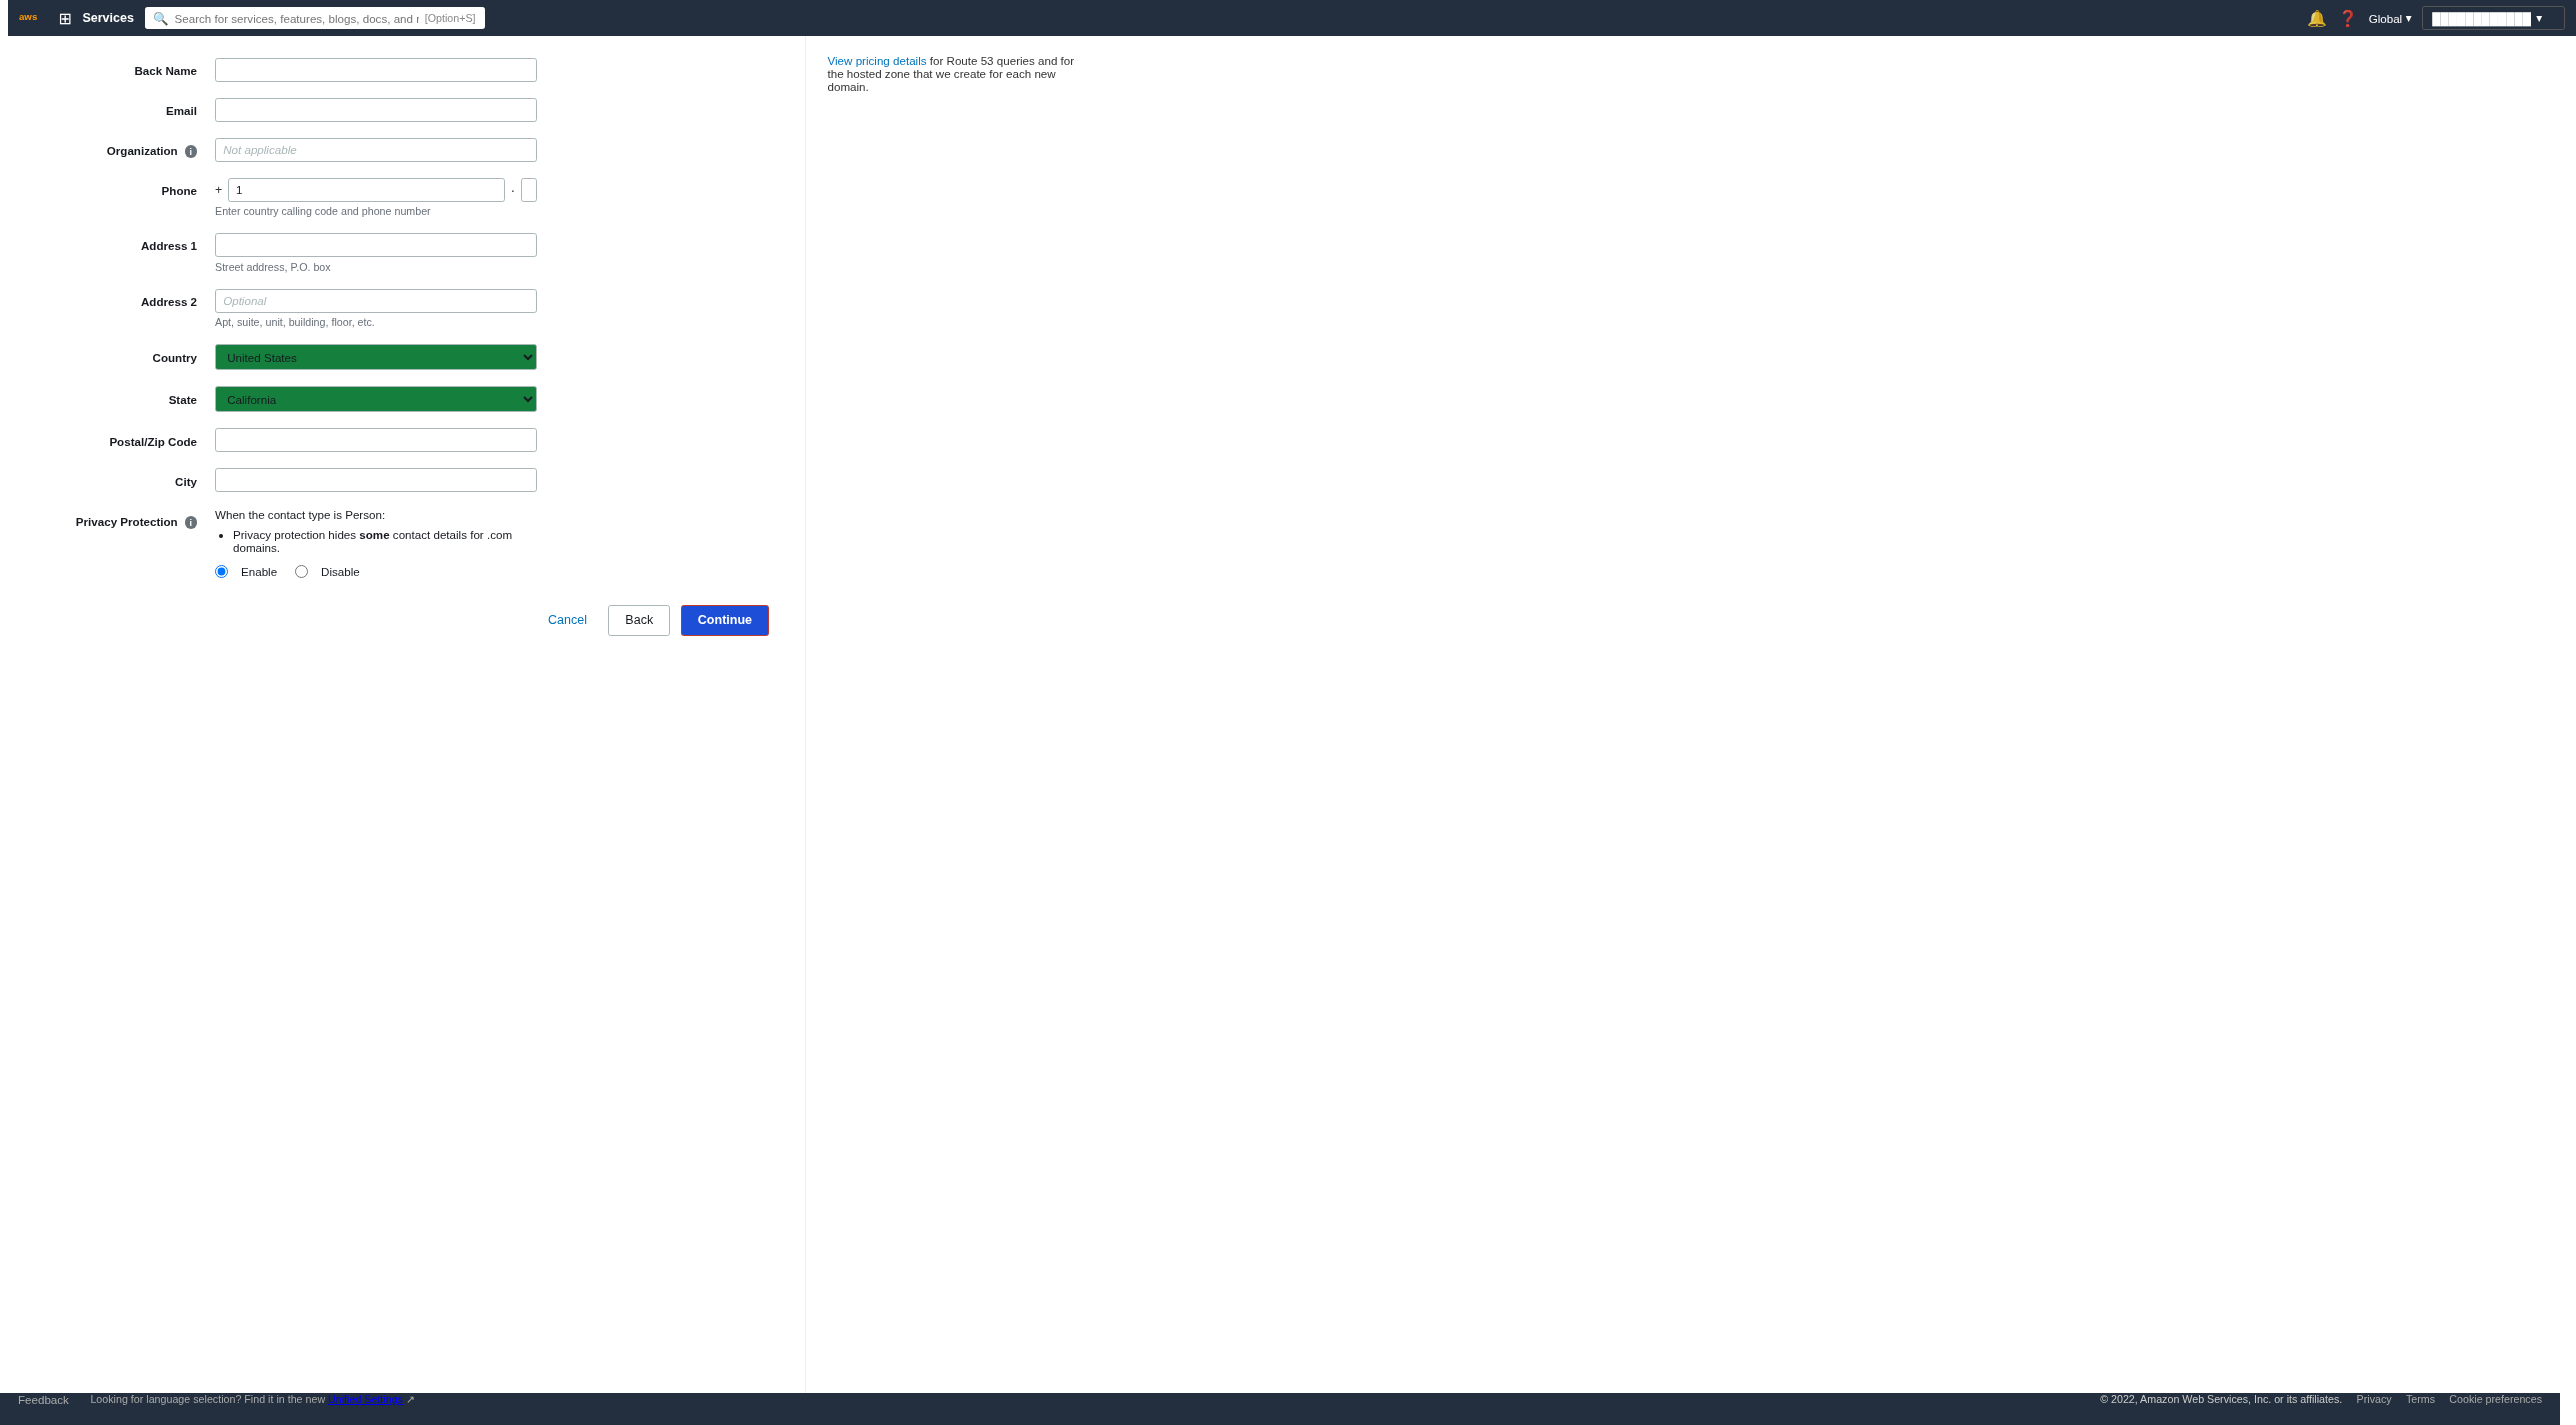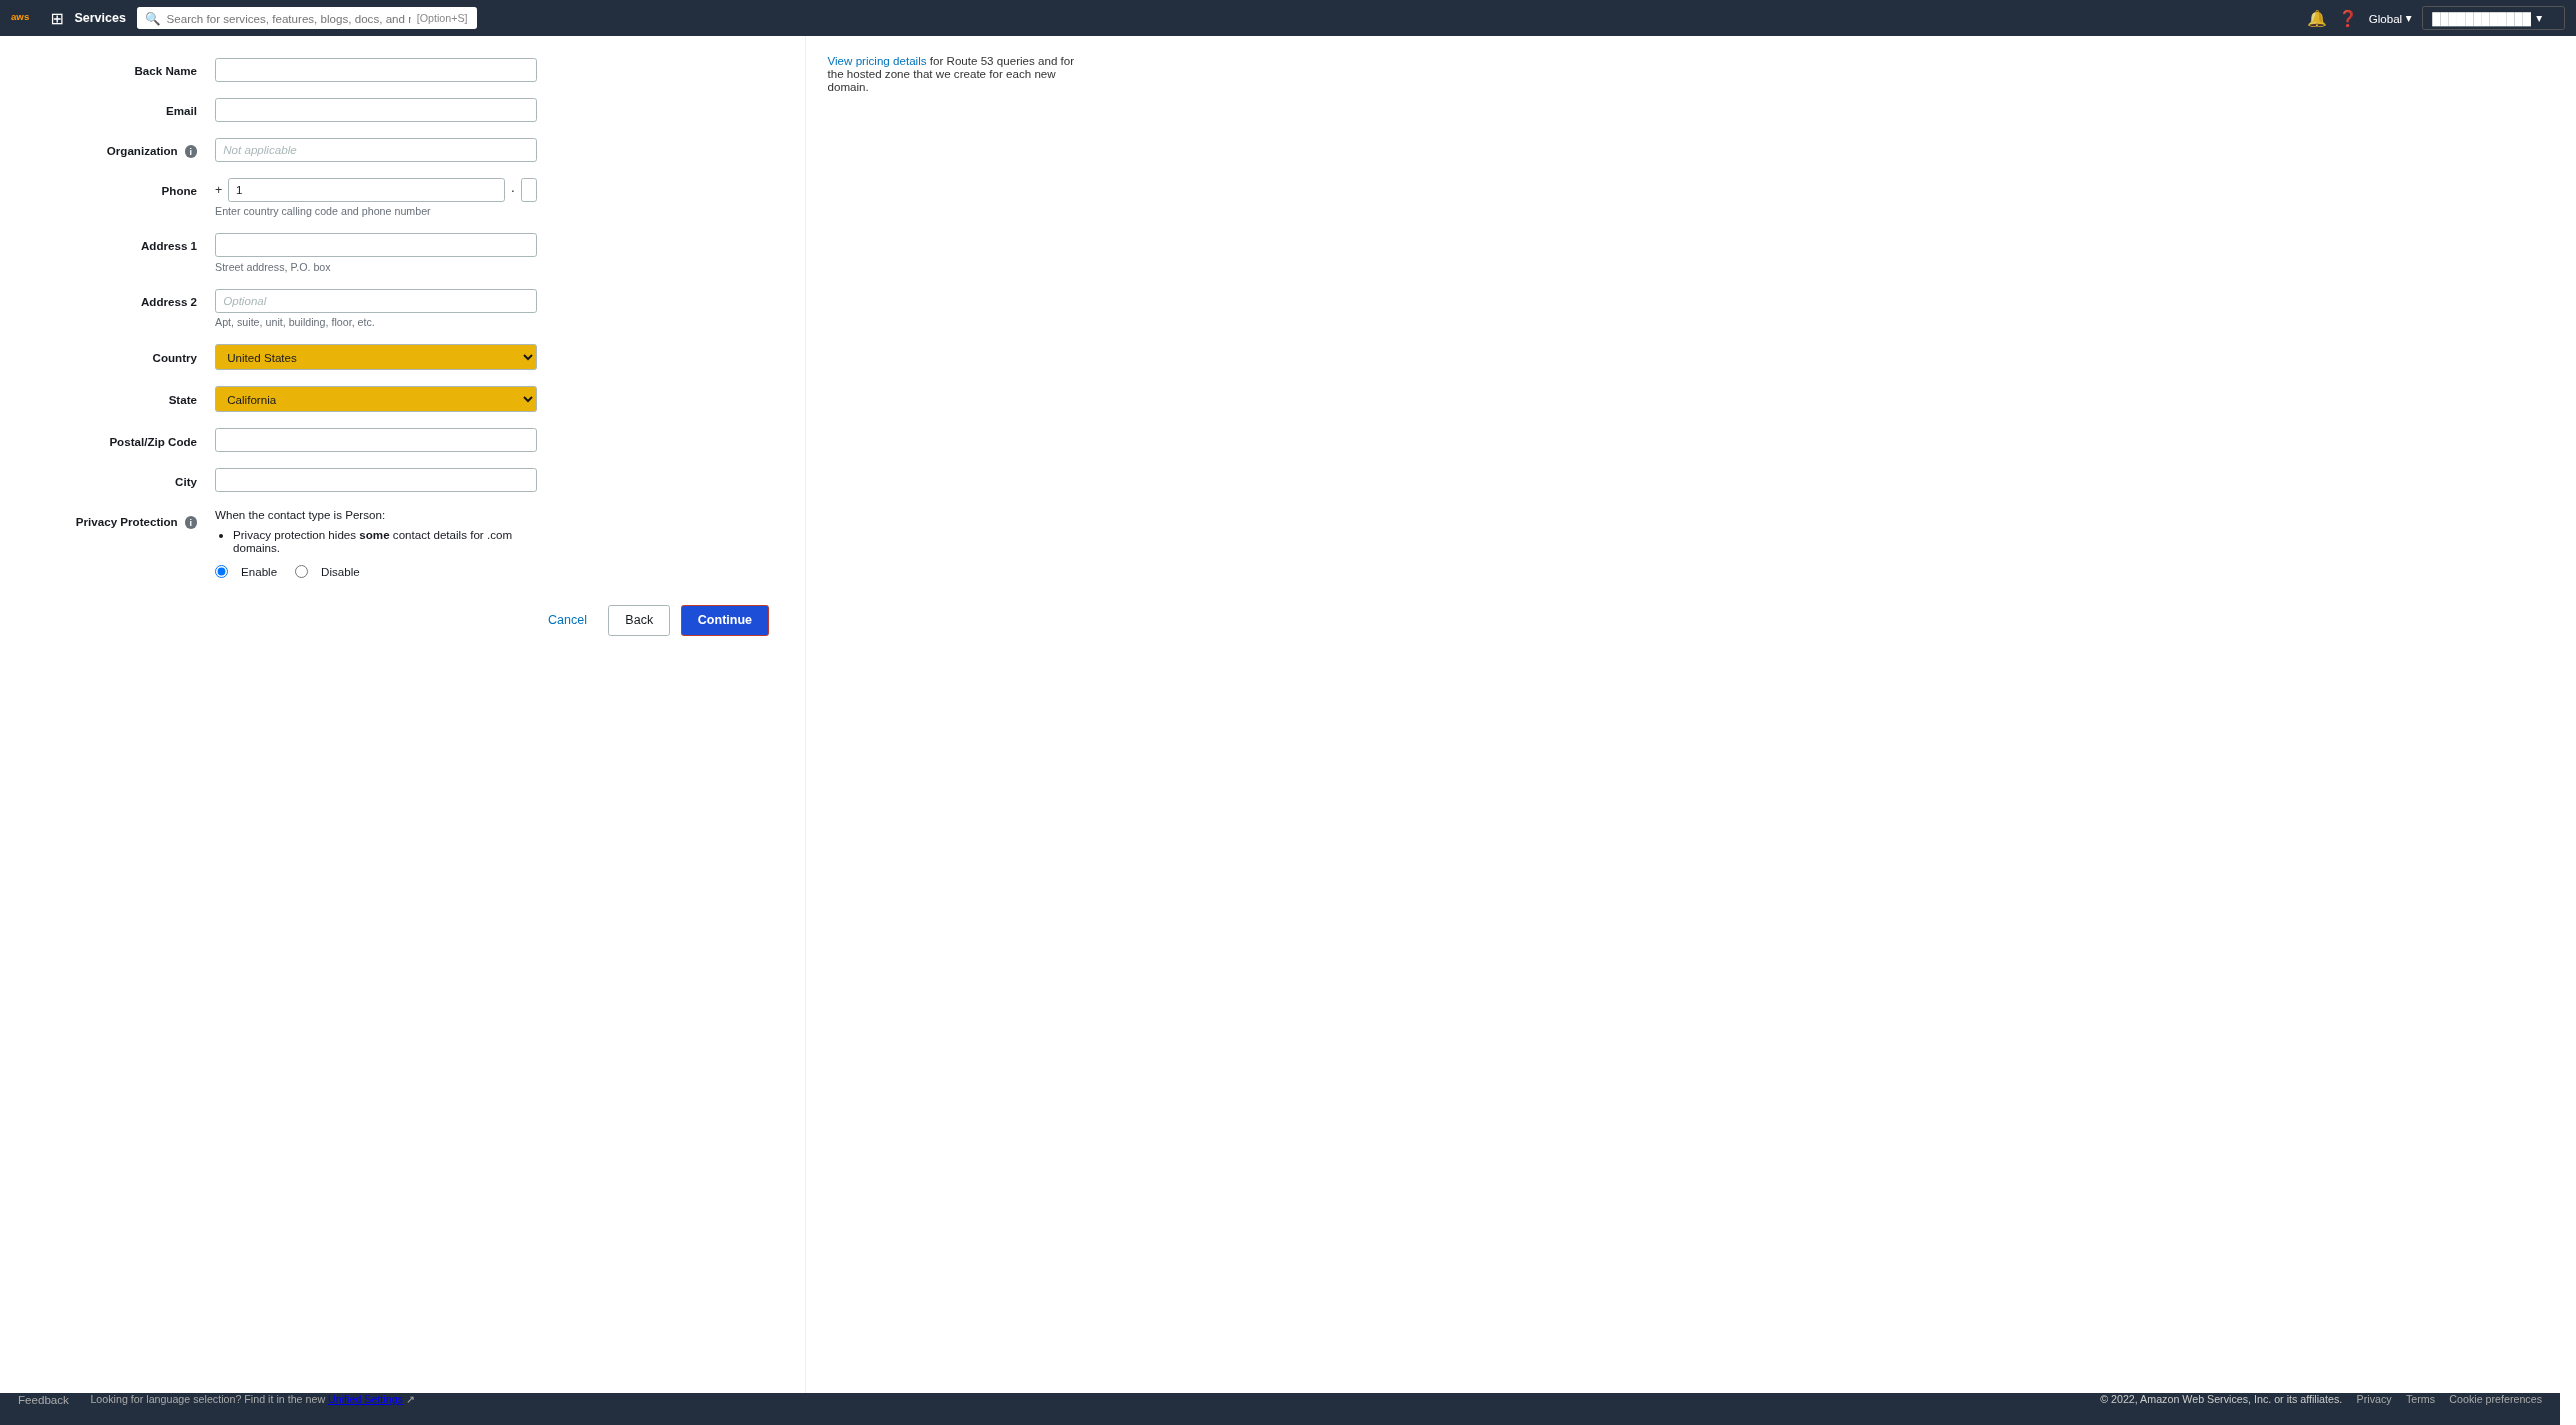--- a/index.html
+++ b/index.html
@@ -8,21 +8,21 @@
     
     .top-nav {
       display: flex;
       align-items: center;
       background: #232f3e;
       color: #fff;
       height: 36px;
       padding: 0 10.7px;
       gap: 10.7px;
       position: fixed;
-      top: 0; left: 0; right: 0;
+      top: 0; left: 8px; right: 0;
       z-index: 100;
     }
     .aws-logo {
       display: flex; align-items: center; gap: 3.6px;
     }
     .aws-logo svg { width: 29px; height: 18px; }
     .grid-icon { color: #fff; font-size: 16px; cursor: pointer; }
     .services-label { color: #fff; font-size: 12.5px; font-weight: 600; cursor: pointer; white-space: nowrap; }
     .search-bar {
       display: flex; align-items: center;
@@ -101,21 +101,21 @@
       background: #fff;
     }
     .form-field input::placeholder { color: #aab7b8; font-style: italic; }
     .form-field select {
       width: 100%;
       padding: 4.5px 7.2px;
       border: 0.9px solid #aab7b8;
       border-radius: 2.7px;
       font-size: 11.6px;
       color: #16191f;
-      background: #eab308;
+      background: #15803d;
       cursor: pointer;
     }
     .form-field .hint-text {
       font-size: 10.7px;
       color: #687078;
       margin-top: 3.6px;
     }
     .phone-row {
       display: flex;
       align-items: center;

